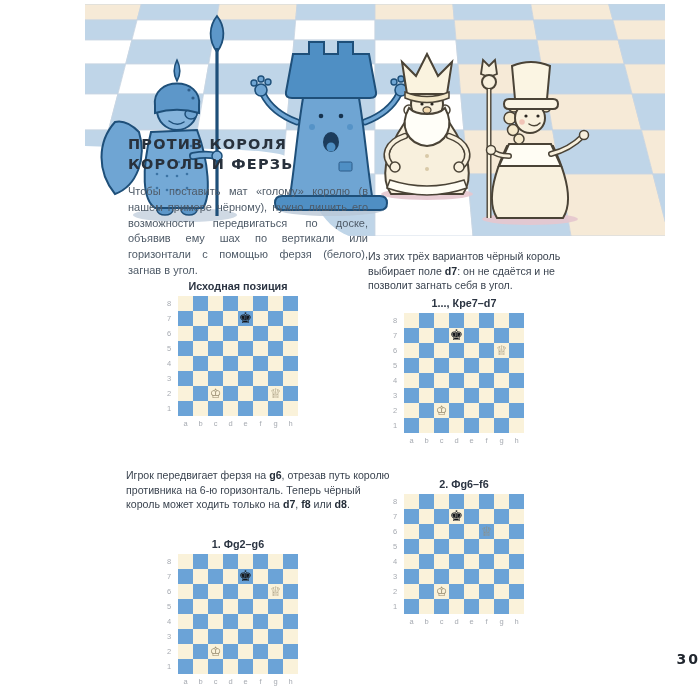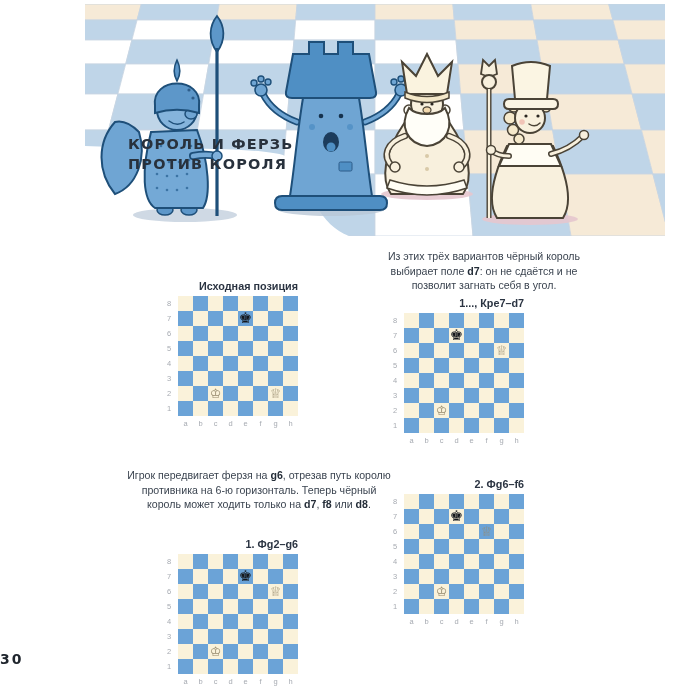--- a/index.html
+++ b/index.html
@@ -10,46 +10,46 @@
   #illo{position:absolute;left:85px;top:4px;width:580px;height:232px;}
 
   
   #title{position:absolute;left:128px;top:135px;width:250px;
          font-family:"DejaVu Sans",sans-serif;font-weight:bold;
          font-size:14.5px;line-height:1.35;letter-spacing:1.2px;color:#28313c;}
 
   
   .para{font-size:11px;line-height:1.44;color:#4e5a67;}
   #intro{position:absolute;left:128px;top:184px;width:240px;text-align:justify;}
-  .centerpara{position:absolute;text-align:center;color:#3b4450;font-size:10.6px;line-height:1.38;}
+  .centerpara{position:absolute;text-align:left;color:#3b4450;font-size:10.6px;line-height:1.38;}
   .centerpara b{color:#242d38;}
   #right-top{left:368px;top:249px;width:232px;}
   #left-mid{left:126px;top:468px;width:266px;}
   #right-mid{left:368px;top:461px;width:232px;}
 
   
   .diagram{position:absolute;width:136px;}
   #d0{left:166px;top:280px;}
   #d1{left:392px;top:297px;}
   #d2{left:166px;top:494px;margin-top:44px;}
   #d3{left:392px;top:478px;}
-  .dcap{margin-left:12px;width:120px;text-align:right;font-weight:bold;
+  .dcap{margin-left:12px;width:120px;text-align:center;font-weight:bold;
         font-size:10.8px;color:#2b3442;margin-bottom:4px;white-space:nowrap;}
   .bwrap{display:grid;grid-template-columns:12px repeat(8,15px);}
   .rlab{height:15px;line-height:15px;font-size:7.5px;color:#a7abb2;text-align:left;padding-left:1px;}
   .flab{height:12px;line-height:12px;font-size:7.5px;color:#a7abb2;text-align:center;padding-top:2px;}
   .sq{width:15px;height:15px;display:flex;align-items:center;justify-content:center;}
   .sq.light{background:var(--sq-light);}
   .sq.dark{background:var(--sq-dark);}
   .pc{font-family:"DejaVu Sans",sans-serif;line-height:15px;}
   .pc-black{color:#15181c;font-size:14.5px;}
   .pc-white{color:#968a6d;font-size:13px;}
 
   
-  #pagenum{position:absolute;left:0;right:0;top:651px;text-align:left;
+  #pagenum{position:absolute;left:0;right:0;top:651px;text-align:right;
            font-family:"DejaVu Sans",sans-serif;font-weight:bold;
            font-size:14px;letter-spacing:2px;color:#20262e;}
 </style>
 </head>
 <body>
 
 <div id="page">
 
   <svg id="illo" viewBox="0 0 580 232">
     <defs>
@@ -246,24 +246,25 @@
       <circle cx="441" cy="112" r="1.6" fill="#2a2620"></circle>
         <circle cx="453" cy="112" r="1.6" fill="#2a2620"></circle>
       <path d="M444,120 q6,4 11,-1" stroke="#4a4336" stroke-width="1.5" fill="none" stroke-linecap="round"></path>
       <circle cx="437" cy="118" r="2.8" fill="#f0b9ae" opacity="0.8"></circle>
       <path d="M430,95 L427,62 Q446,54 465,62 L462,95 Z" fill="#fbf5e3" stroke="#4a4336" stroke-width="2"></path>
       <path d="M424,95 L468,95 Q473,95 473,100 Q473,105 468,105 L424,105 Q419,105 419,100 Q419,95 424,95 Z" fill="#fbf5e3" stroke="#4a4336" stroke-width="2"></path>
     </g>
   </svg>
 
   <div id="title">
+    <div>ПРОТИВ КОРОЛЯ</div>
     <div>КОРОЛЬ И ФЕРЗЬ</div>
-    <div>ПРОТИВ КОРОЛЯ</div>
   </div>
 
+  <div id="intro" class="para">Чтобы поставить мат «голому» королю (в нашем примере чёрному), нужно лишить его возможности передвигаться по доске, объявив ему шах по вертикали или горизонтали с помощью ферзя (белого), загнав в угол.</div>
   <div id="right-top" class="centerpara">Из этих трёх вариантов чёрный король выбирает поле <b>d7</b>: он не сдаётся и не позволит загнать себя в угол.</div>
   <div id="left-mid" class="centerpara">Игрок передвигает ферзя на <b>g6</b>, отрезав путь королю противника на 6-ю горизонталь. Теперь чёрный король может ходить только на <b>d7</b>, <b>f8</b> или <b>d8</b>.</div>
 
   <div id="d0" class="diagram">
       <div class="dcap">Исходная позиция</div>
       <div class="bwrap">
         <div class="rlab">8</div>
         <div class="sq light"></div>
         <div class="sq dark"></div>
         <div class="sq light"></div>

